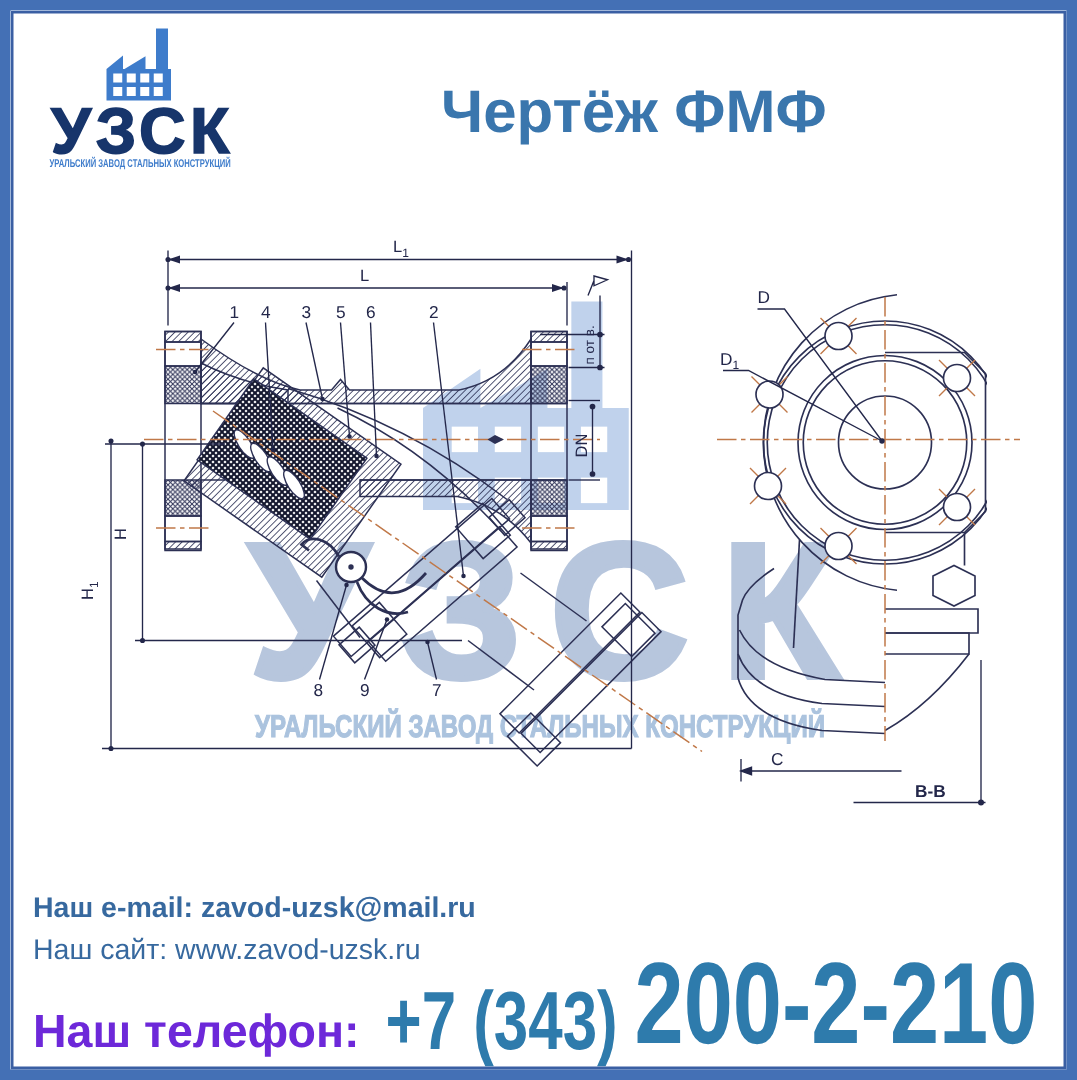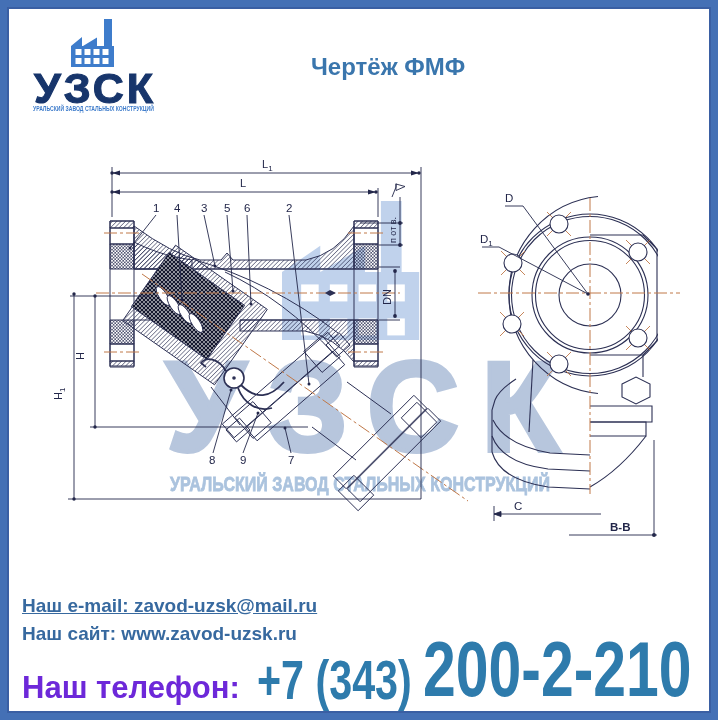--- a/index.html
+++ b/index.html
@@ -1,23 +1,23 @@
 <!DOCTYPE html>
 <html><head>
 <meta charset="utf-8">
 <style>
 html,body{margin:0;padding:0;}
 body{width:718px;height:720px;background:#ffffff;font-family:"Liberation Sans",sans-serif;overflow:hidden;position:relative;}
 .frame{position:absolute;left:0;top:0;width:704px;height:706px;border:7px solid #4470b5;box-shadow:inset 0 0 0 2px #3a5fa3;z-index:50;pointer-events:none;}
 .logo{position:absolute;left:0;top:0;}
 .logotxt{position:absolute;left:30px;top:68px;width:130px;text-align:center;color:#17356b;font-weight:bold;font-size:43px;letter-spacing:3px;line-height:40px;-webkit-text-stroke:1.1px #17356b;}
 .logotag{position:absolute;left:33px;top:104px;color:#3e7ccb;font-weight:bold;font-size:7.5px;letter-spacing:0px;white-space:nowrap;transform:scaleX(0.68);transform-origin:left top;}
-.title{position:absolute;left:311px;top:53px;color:#3a76ad;font-weight:bold;font-size:24px;white-space:nowrap;}
-.c1{position:absolute;left:22px;top:595px;color:#37699f;font-weight:bold;font-size:19px;line-height:1.2;text-decoration:underline;}
-.c2{position:absolute;left:22px;top:623px;color:#37699f;font-weight:bold;font-size:19px;line-height:1.2;}
+.title{position:absolute;left:294px;top:53px;color:#3a76ad;font-weight:bold;font-size:40px;white-space:nowrap;}
+.c1{position:absolute;left:22px;top:595px;color:#37699f;font-weight:bold;font-size:19px;line-height:1.2;}
+.c2{position:absolute;left:22px;top:623px;color:#37699f;font-weight:normal;font-size:19px;line-height:1.2;}
 .c3{position:absolute;left:22px;top:669px;color:#6d28d9;font-weight:bold;font-size:31px;line-height:1.2;white-space:nowrap;}
 .ph1{position:absolute;left:257px;top:653px;color:#2e7bac;font-weight:bold;font-size:55px;line-height:1;transform:scaleX(0.75);transform-origin:left top;white-space:nowrap;}
 .ph2{position:absolute;left:423px;top:631px;color:#2e7bac;font-weight:bold;font-size:77px;line-height:1;transform:scaleX(0.765);transform-origin:left top;white-space:nowrap;}
 </style>
 </head>
 <body>
 
 <svg id="drw" width="718" height="720" viewBox="0 0 718 720" style="position:absolute;left:0;top:0;">
 <defs>
 <pattern id="ht" patternUnits="userSpaceOnUse" width="3.1" height="3.1" patternTransform="rotate(45)">

